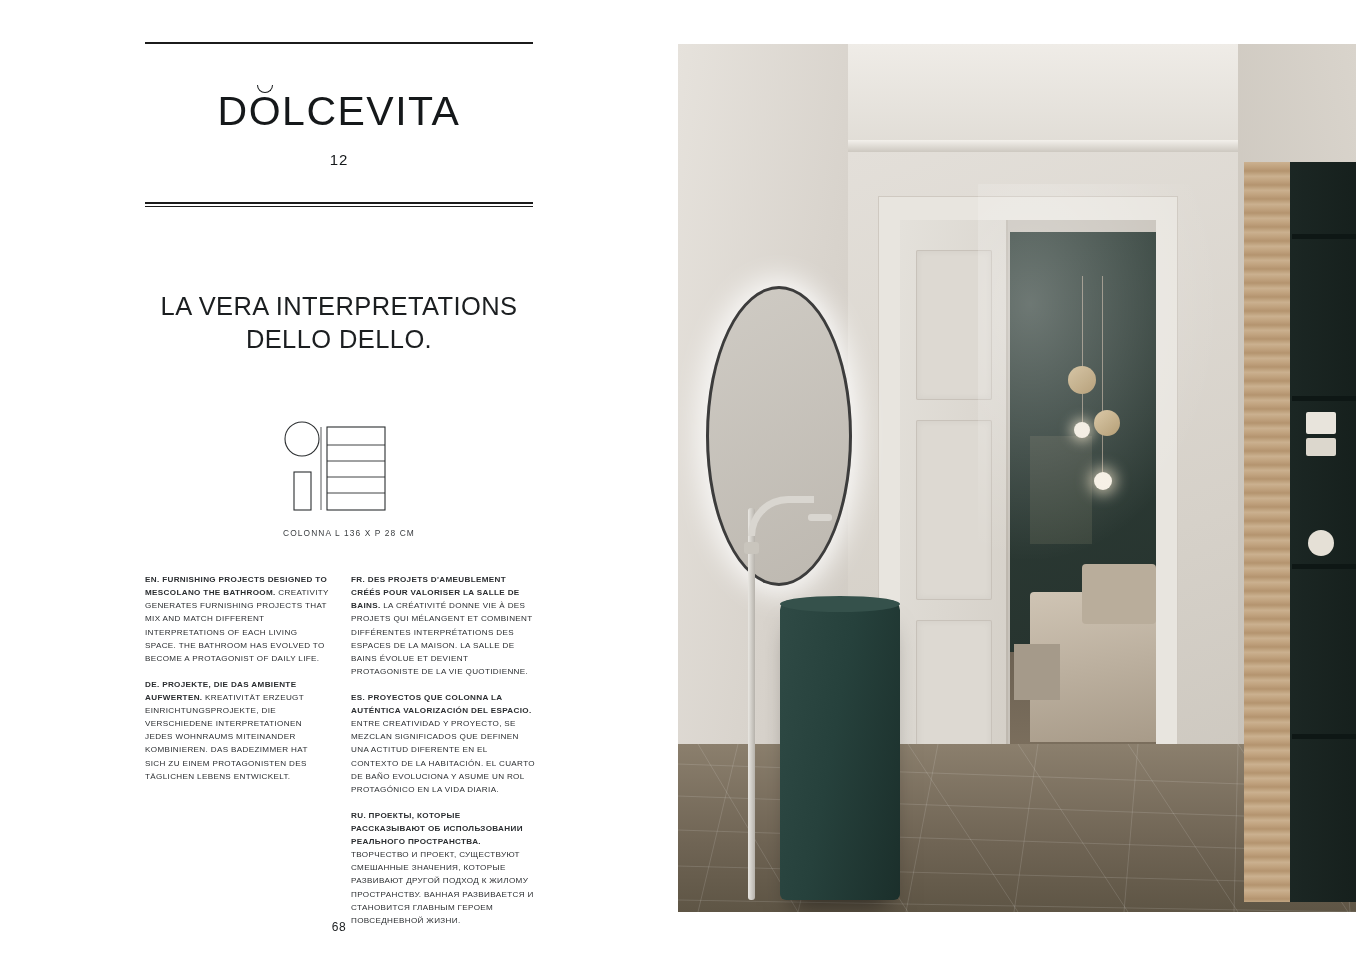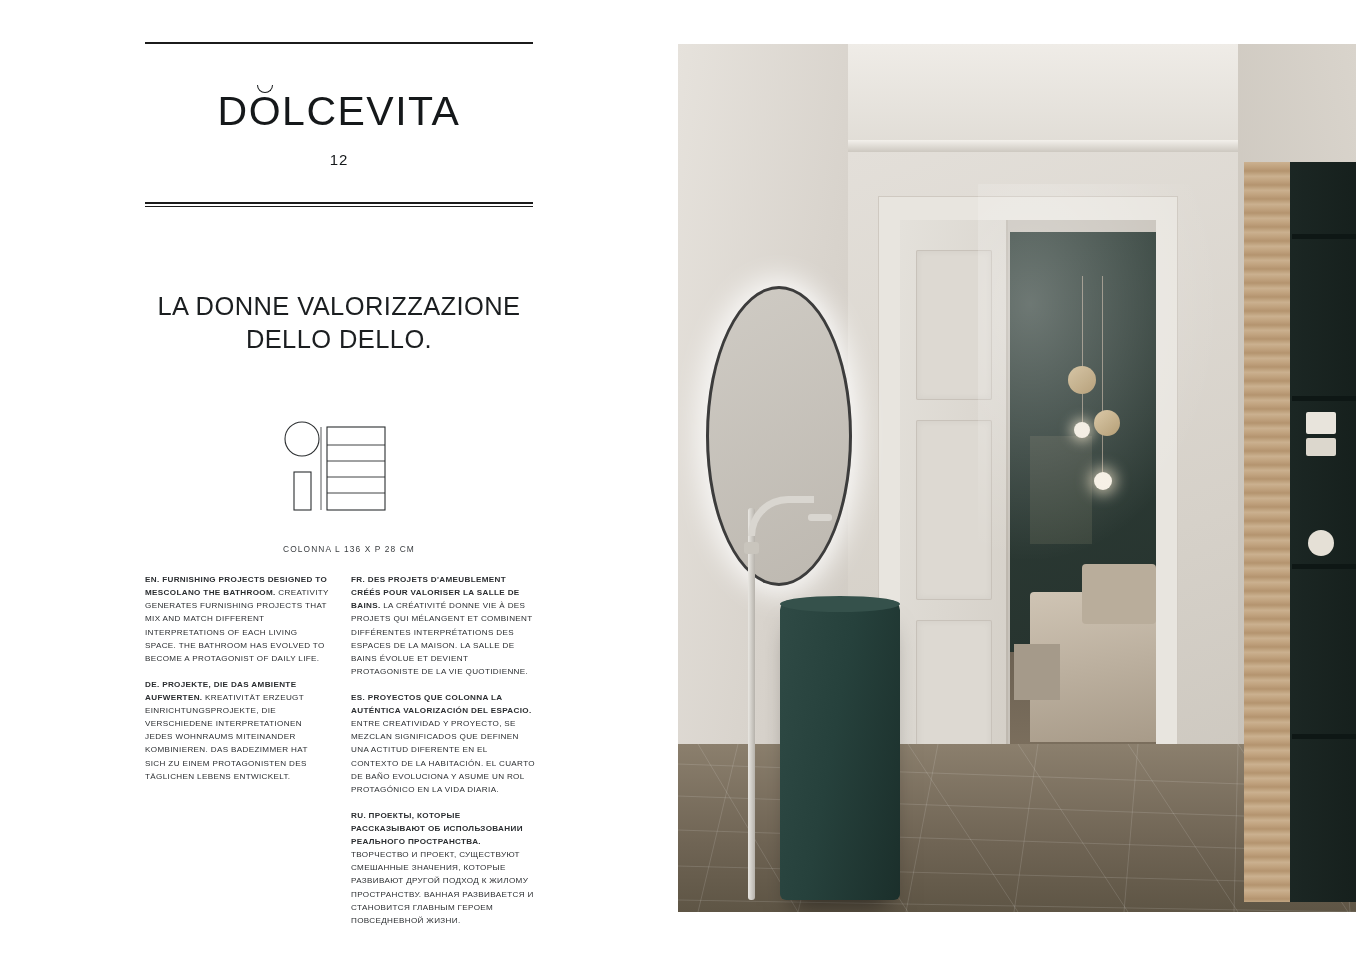--- a/index.html
+++ b/index.html
@@ -102,21 +102,21 @@
   .product-diagram {
     position: absolute;
     left: 283px;
     top: 420px;
     width: 125px;
     height: 95px;
   }
   .diagram-caption {
     position: absolute;
     left: 283px;
-    top: 544px;
+    top: 528px;
     width: 200px;
     font-size: 8.4px;
     letter-spacing: 1.1px;
     color: #3a3d40;
   }
 
   .columns {
     position: absolute;
     left: 145px;
     top: 565px;
@@ -228,21 +228,21 @@
       <div class="rule-top"></div>
       <div class="brand">
         <span>D</span><span class="breve">O</span><span>LCEVITA</span>
       </div>
       <div class="brand-num">12</div>
       <div class="rule-top"></div>
       <div class="rule-thin"></div>
     </div>
 
     <div class="headline">
-      <div>LA DONNE VALORIZZAZIONE</div>
+      <div>LA VERA INTERPRETATIONS</div>
       <div>DELLO DELLO.</div>
     </div>
 
     <div class="product-diagram">
       <svg width="125" height="95" viewBox="0 0 125 95">
         <circle cx="19" cy="19" r="17" fill="none" stroke="#2b2e30" stroke-width="1.1"></circle>
         <rect x="11" y="52" width="17" height="38" fill="none" stroke="#2b2e30" stroke-width="1.1"></rect>
         <rect x="44" y="7" width="58" height="83" fill="none" stroke="#2b2e30" stroke-width="1.1"></rect>
         <line x1="44" y1="25" x2="102" y2="25" stroke="#2b2e30" stroke-width="0.9"></line>
         <line x1="44" y1="41" x2="102" y2="41" stroke="#2b2e30" stroke-width="0.9"></line>
@@ -273,20 +273,21 @@
           <b>ES. PROYECTOS QUE COLONNA LA AUTÉNTICA VALORIZACIÓN DEL ESPACIO.</b>
           <span>ENTRE CREATIVIDAD Y PROYECTO, SE MEZCLAN SIGNIFICADOS QUE DEFINEN UNA ACTITUD DIFERENTE EN EL CONTEXTO DE LA HABITACIÓN. EL CUARTO DE BAÑO EVOLUCIONA Y ASUME UN ROL PROTAGÓNICO EN LA VIDA DIARIA.</span>
         </p>
         <p class="para">
           <b>RU. ПРОЕКТЫ, КОТОРЫЕ РАССКАЗЫВАЮТ ОБ ИСПОЛЬЗОВАНИИ РЕАЛЬНОГО ПРОСТРАНСТВА.</b>
           <span>ТВОРЧЕСТВО И ПРОЕКТ, СУЩЕСТВУЮТ СМЕШАННЫЕ ЗНАЧЕНИЯ, КОТОРЫЕ РАЗВИВАЮТ ДРУГОЙ ПОДХОД К ЖИЛОМУ ПРОСТРАНСТВУ. ВАННАЯ РАЗВИВАЕТСЯ И СТАНОВИТСЯ ГЛАВНЫМ ГЕРОЕМ ПОВСЕДНЕВНОЙ ЖИЗНИ.</span>
         </p>
       </div>
     </div>
 
+    <div class="folio" id="folio-left">68</div>
   </div>
 
   <div id="page-right">
     <div id="photo">
 
       <div class="ph ceiling"></div>
       <div class="ph ceiling-cornice"></div>
       <div class="ph wall-left"></div>
       <div class="ph wall-main"></div>
       <div class="ph wall-right"></div>

